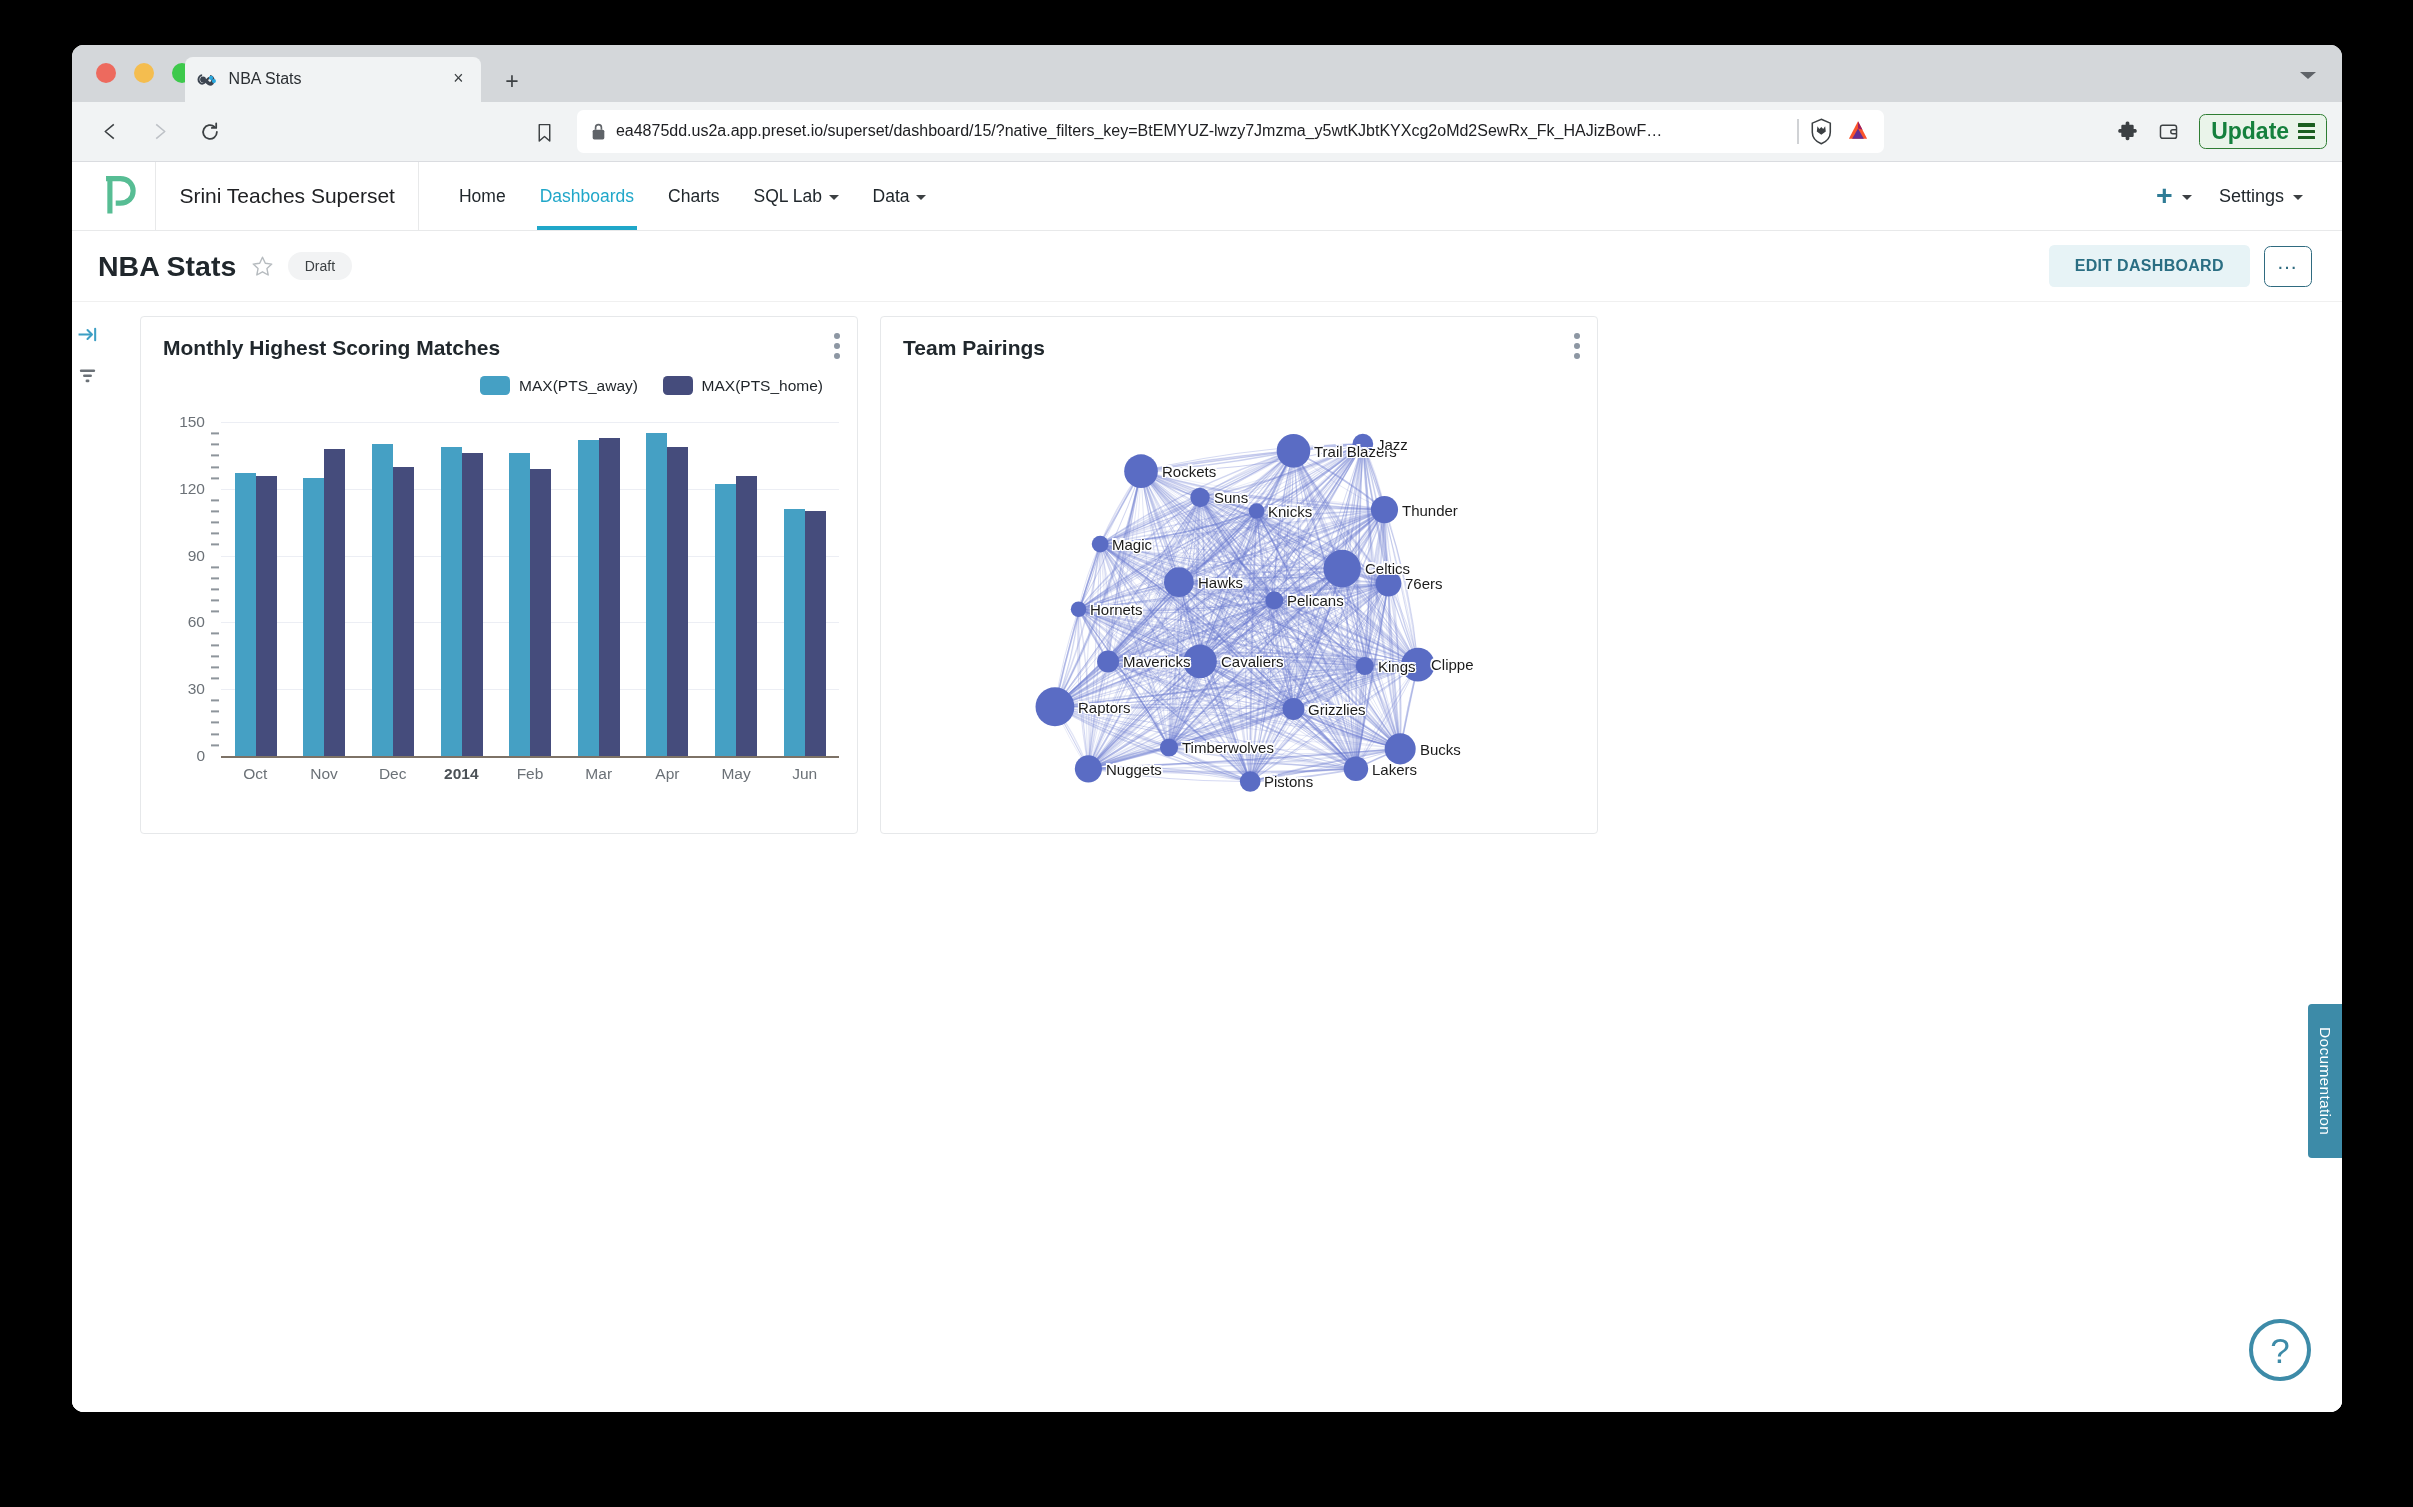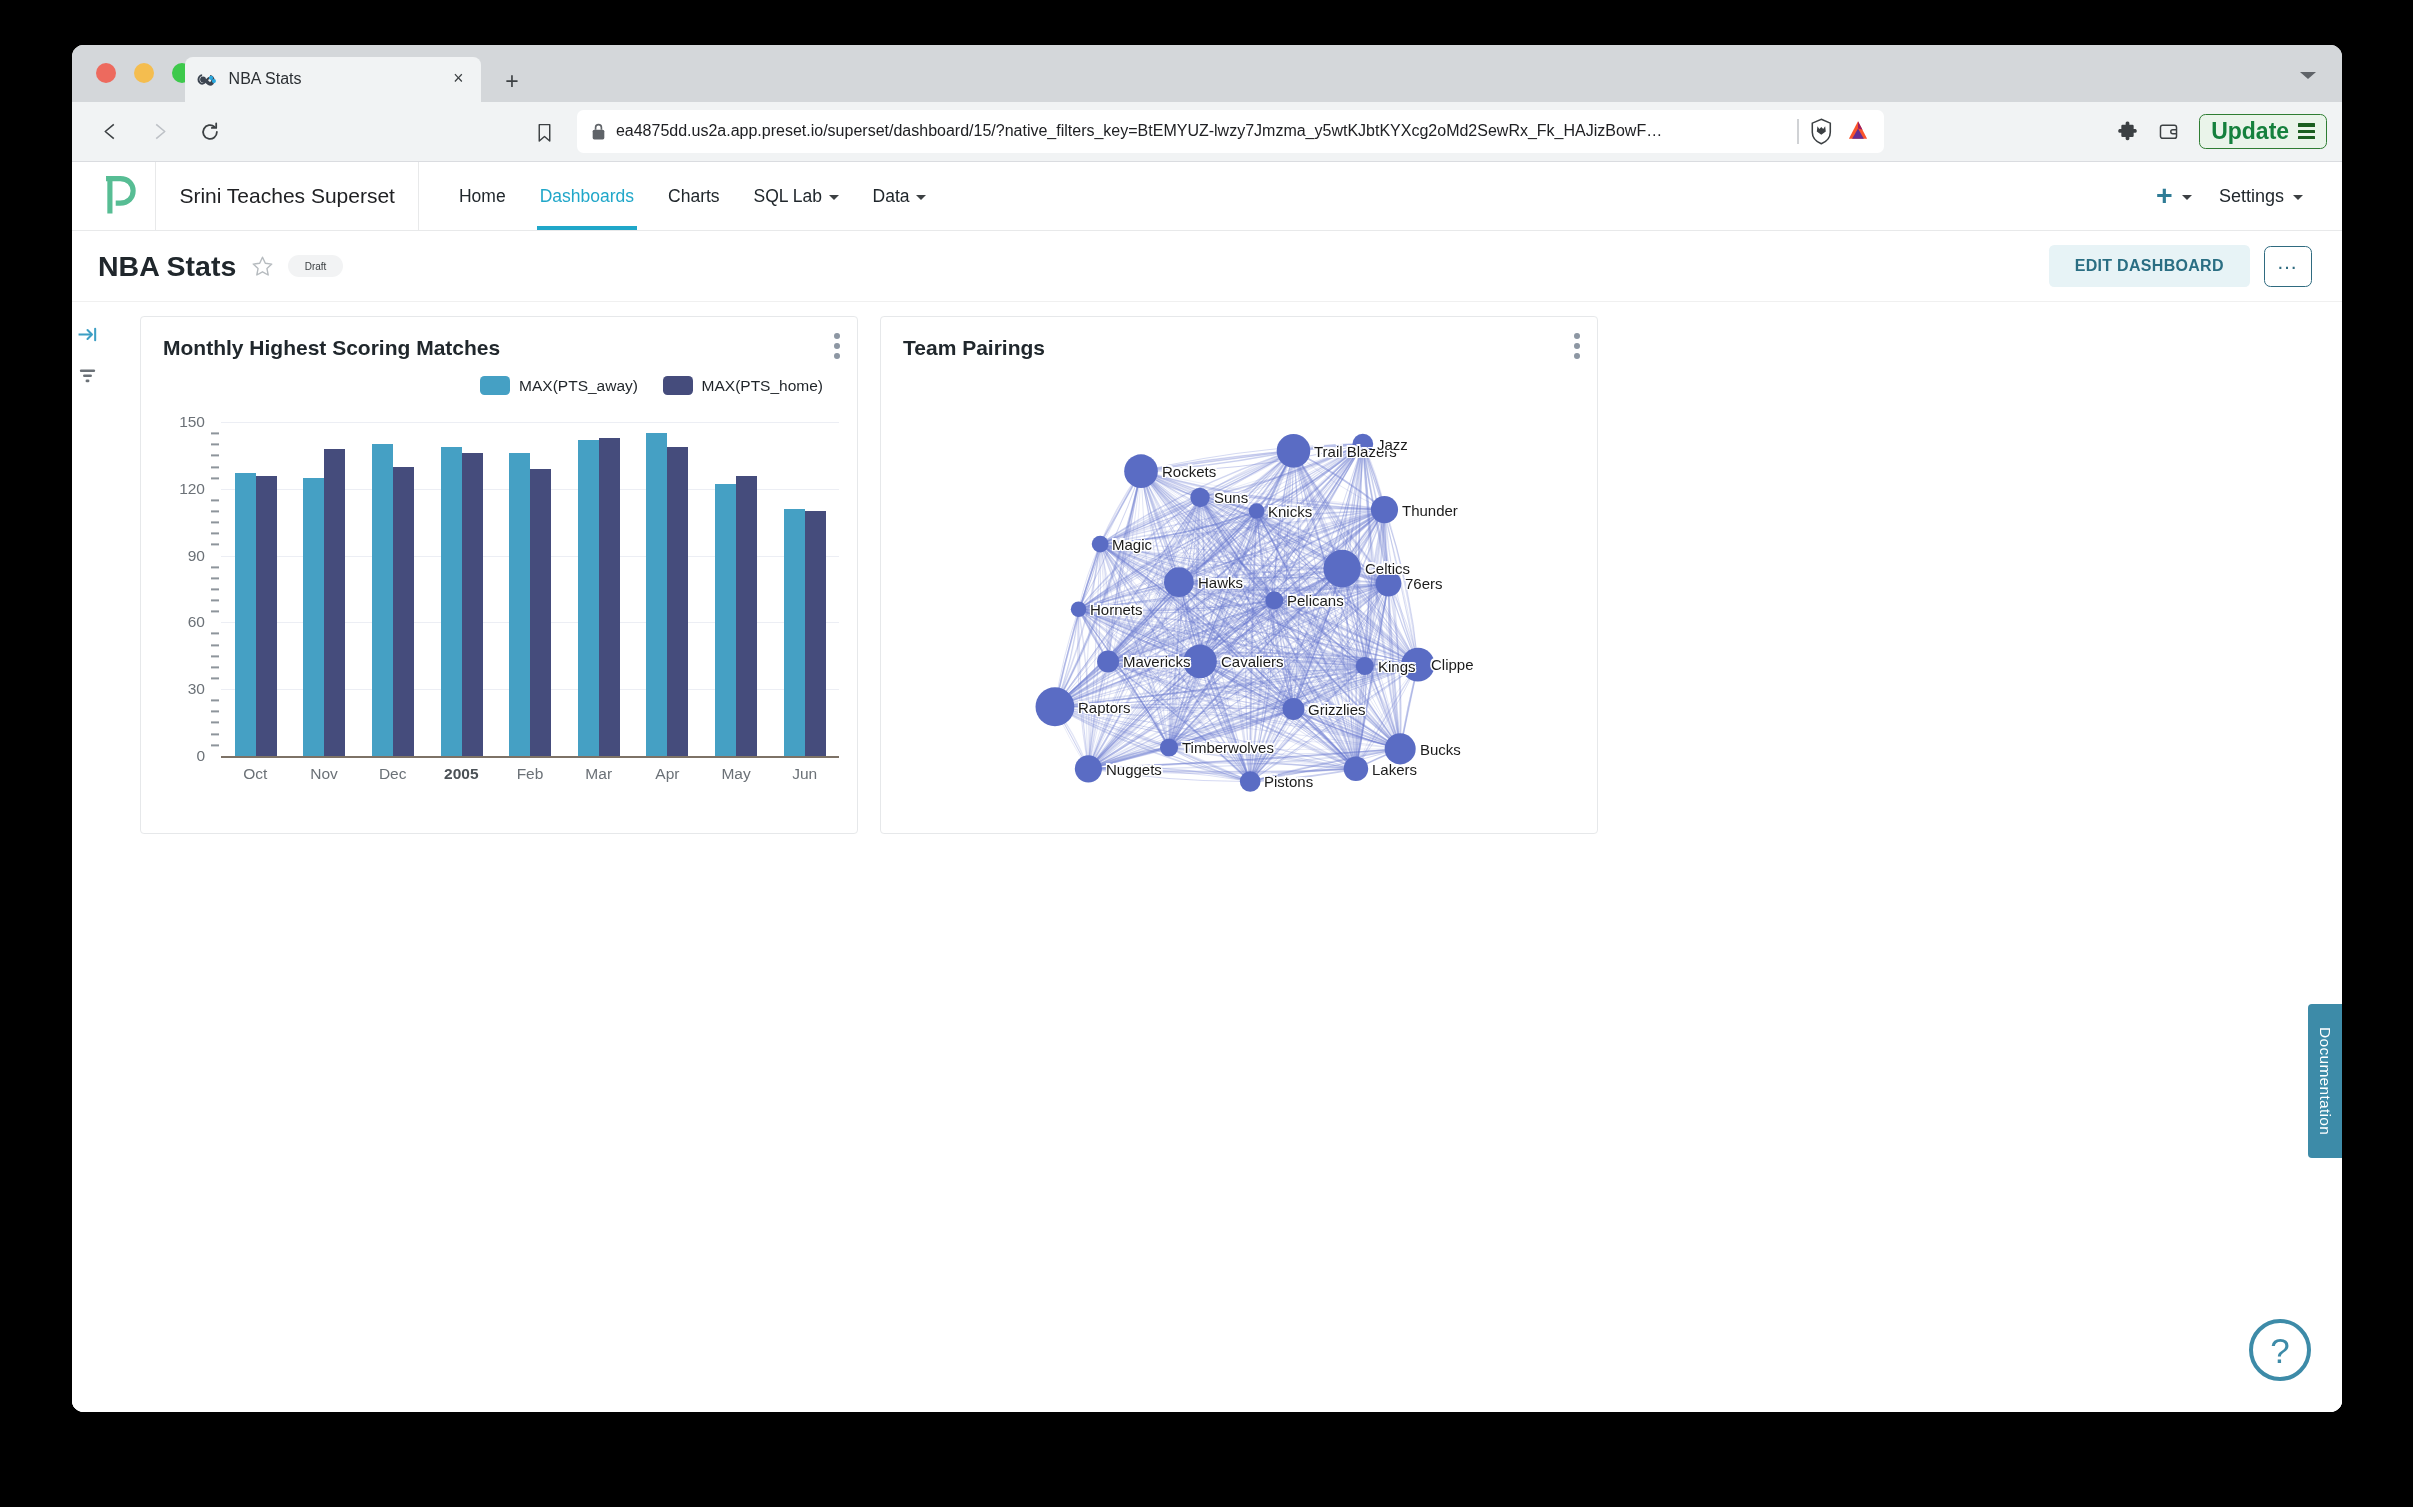--- a/index.html
+++ b/index.html
@@ -183,21 +183,21 @@
     background: #fff;
     display: flex; align-items: center;
     padding: 0 30px 0 26px;
     border-bottom: 0.6px solid #f0f0f0;
   }
   .dash-title { font-size: 28.5px; font-weight: 700; color: #20272c; margin-right: 14.2px; }
   .star-ico { width: 23px; height: 23px; margin-right: 14.2px; }
   .draft-badge {
     background: #f2f3f4; color: #3c4043;
     border-radius: 15.5px;
-    font-size: 10px;
+    font-size: 14px;
     padding: 5.8px 17px;
   }
   .dh-right { margin-left: auto; display: flex; align-items: center; gap: 14.2px; }
   .edit-btn {
     background: #e7f3f6; color: #2a6e83;
     font-size: 16px; font-weight: 700; letter-spacing: 0.3px;
     border-radius: 5.2px;
     padding: 12.3px 26px;
   }
   .more-btn {
@@ -599,21 +599,21 @@
                   <div class="bargroup">
                     <div class="bar away" style="height: 247px; background: rgb(69, 160, 196);"></div>
                     <div class="bar home" style="height: 245px; background: rgb(69, 76, 124);"></div>
                   </div>
                 </div>
             </div>
             <div class="xlabels" id="x-labels">
                 <div class="xlabel">Oct</div>
                 <div class="xlabel">Nov</div>
                 <div class="xlabel">Dec</div>
-                <div class="xlabel bold">2005</div>
+                <div class="xlabel bold">2014</div>
                 <div class="xlabel">Feb</div>
                 <div class="xlabel">Mar</div>
                 <div class="xlabel">Apr</div>
                 <div class="xlabel">May</div>
                 <div class="xlabel">Jun</div>
               </div>
 
           </div>
         </div>
 

